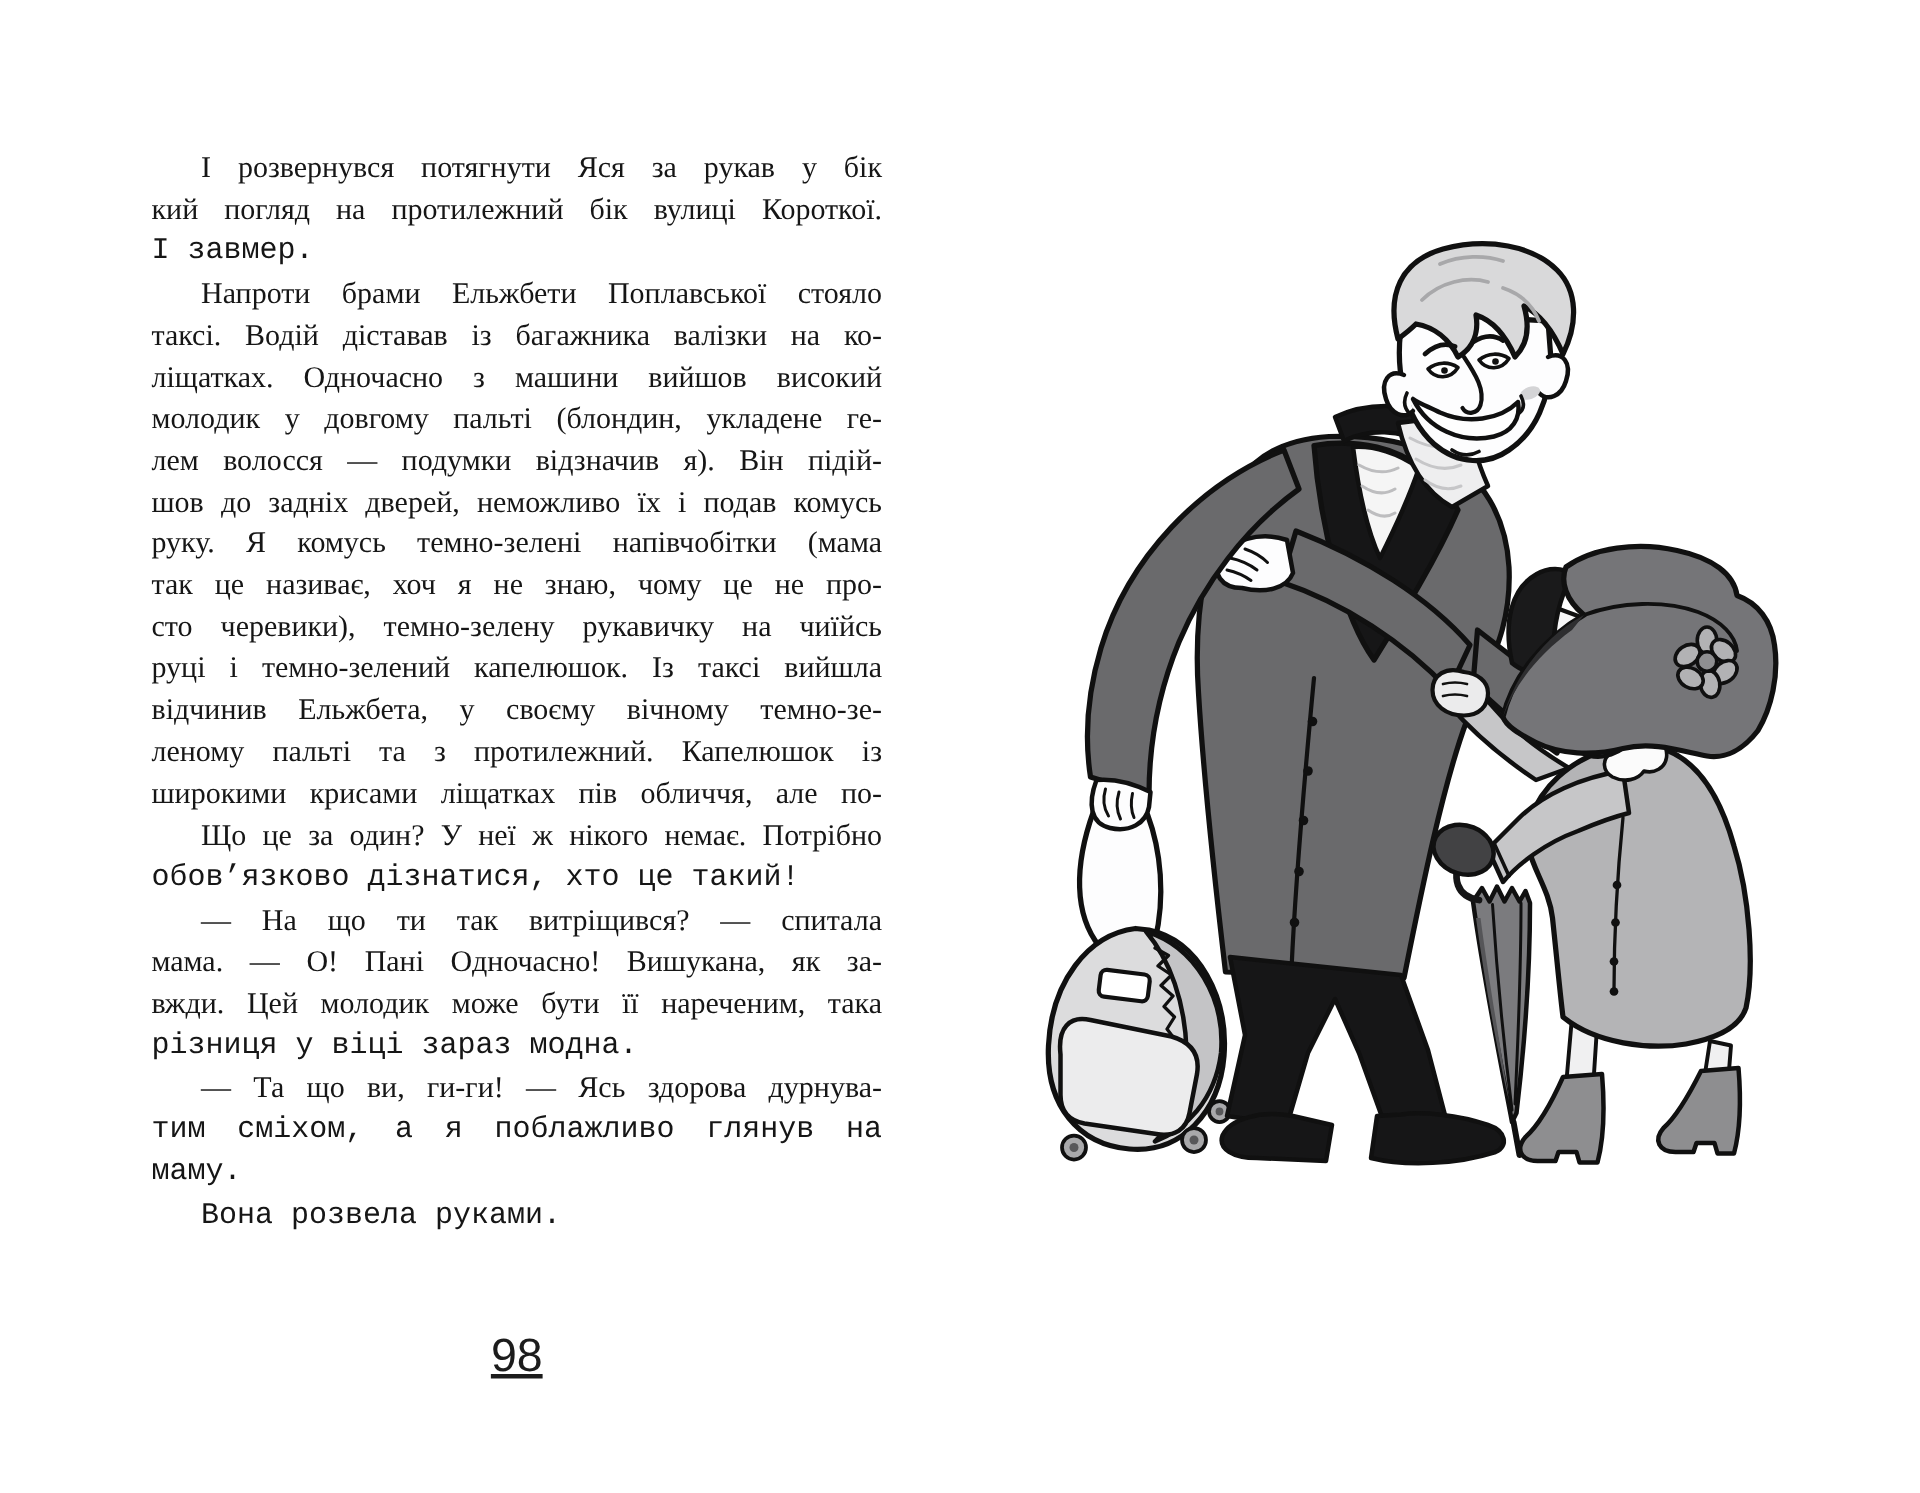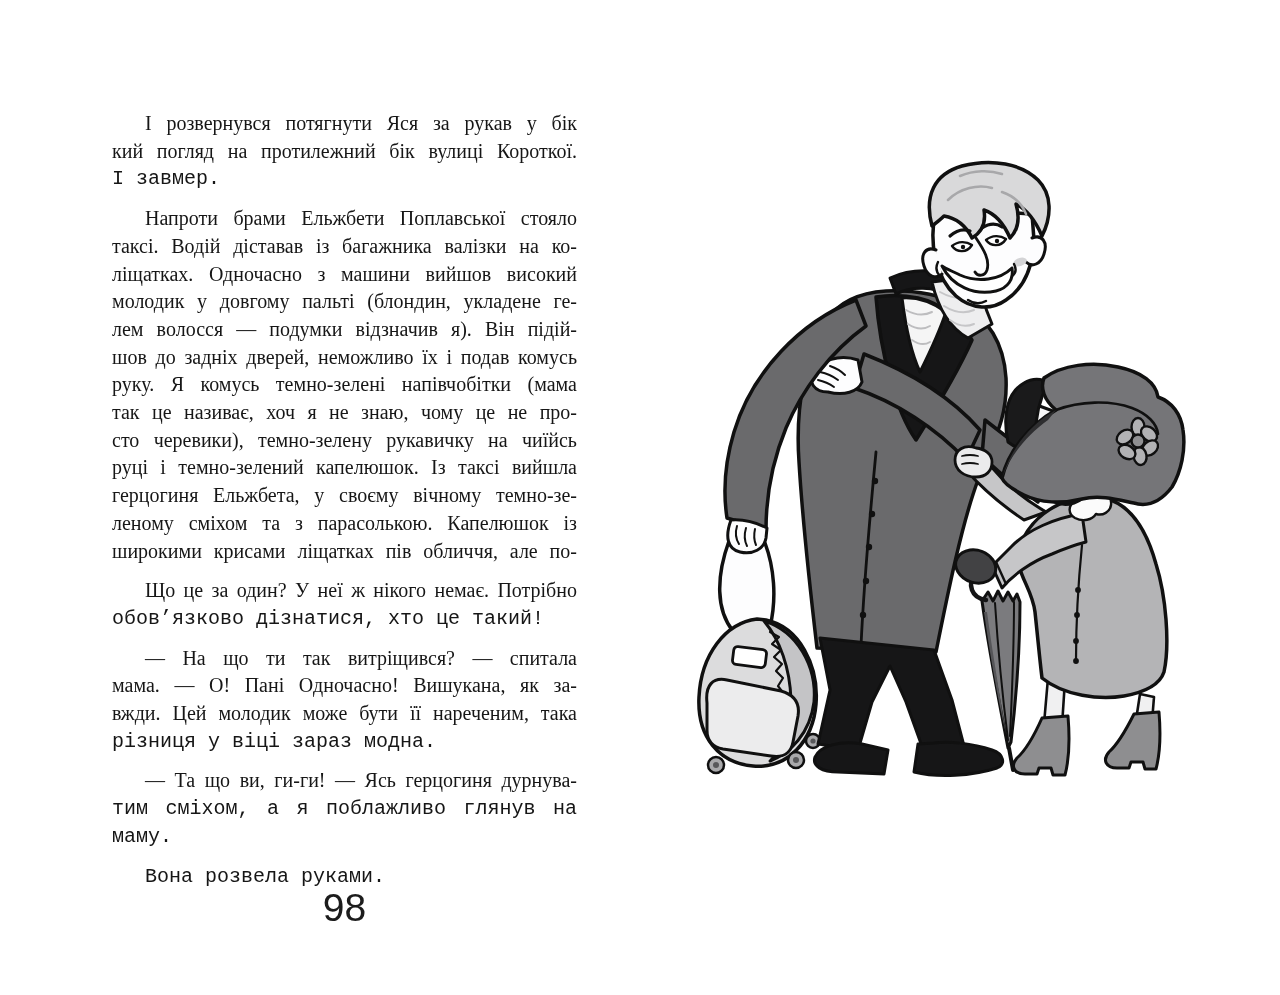--- a/index.html
+++ b/index.html
@@ -1,25 +1,25 @@
 <!DOCTYPE html>
 <html><head>
 <meta charset="utf-8">
 <style>
   html,body{margin:0;padding:0;background:#ffffff;}
   .page{position:relative;width:1280px;height:995px;background:#ffffff;overflow:hidden;
         font-family:"Liberation Serif", serif;}
   .text-block{position:absolute;left:100px;top:98px;width:489px;
         font-size:20px;line-height:27.7px;color:#161616;}
-  .paragraph{margin:12px;}
+  .paragraph{margin:1px;}
   .text-line{text-align:justify;text-align-last:justify;}
   .text-line.last{text-align-last:left;font-family:Liberation Mono, monospace;}
   .text-line.indent{text-indent:33px;}
   .folio{position:absolute;left:100px;top:886px;width:489px;text-align:center;
-        font-family:"Liberation Sans", sans-serif;font-size:39px;color:#1c1c1c;}
+        font-family:"Liberation Sans", sans-serif;font-size:31px;color:#1c1c1c;text-decoration:underline;}
   .illustration{position:absolute;left:640px;top:0;width:640px;height:995px;}
 </style>
 </head>
 <body>
 
 <div class="page">
 
   <div class="text-block">
       <div class="paragraph">
         <div class="text-line indent">І розвернувся потягнути Яся за рукав у бік</div>
@@ -30,36 +30,36 @@
         <div class="text-line indent">Напроти брами Ельжбети Поплавської стояло</div>
         <div class="text-line">таксі. Водій діставав із багажника валізки на ко-</div>
         <div class="text-line">ліщатках. Одночасно з машини вийшов високий</div>
         <div class="text-line">молодик у довгому пальті (блондин, укладене ге-</div>
         <div class="text-line">лем волосся — подумки відзначив я). Він підій-</div>
         <div class="text-line">шов до задніх дверей, неможливо їх і подав комусь</div>
         <div class="text-line">руку. Я комусь темно-зелені напівчобітки (мама</div>
         <div class="text-line">так це називає, хоч я не знаю, чому це не про-</div>
         <div class="text-line">сто черевики), темно-зелену рукавичку на чиїйсь</div>
         <div class="text-line">руці і темно-зелений капелюшок. Із таксі вийшла</div>
-        <div class="text-line">герцогиня Ельжбета, у своєму вічному темно-зе-</div>
-        <div class="text-line">леному сміхом та з парасолькою. Капелюшок із</div>
+        <div class="text-line">відчинив Ельжбета, у своєму вічному темно-зе-</div>
+        <div class="text-line">леному пальті та з протилежний. Капелюшок із</div>
         <div class="text-line">широкими крисами ліщатках пів обличчя, але по-</div>
       </div>
       <div class="paragraph">
         <div class="text-line indent">Що це за один? У неї ж нікого немає. Потрібно</div>
         <div class="text-line last">обов’язково дізнатися, хто це такий!</div>
       </div>
       <div class="paragraph">
         <div class="text-line indent">— На що ти так витріщився? — спитала</div>
         <div class="text-line">мама. — О! Пані Одночасно! Вишукана, як за-</div>
         <div class="text-line">вжди. Цей молодик може бути її нареченим, така</div>
         <div class="text-line last">різниця у віці зараз модна.</div>
       </div>
       <div class="paragraph">
-        <div class="text-line indent">— Та що ви, ги-ги! — Ясь герцогиня дурнува-</div>
+        <div class="text-line indent">— Та що ви, ги-ги! — Ясь здорова дурнува-</div>
         <div class="text-line last">тим сміхом, а я поблажливо глянув на маму.</div>
       </div>
       <div class="paragraph">
         <div class="text-line indent last">Вона розвела руками.</div>
       </div>
     </div>
 
   <div class="folio">98</div>
 
   <svg class="illustration" viewBox="640 0 640 995" xmlns="http://www.w3.org/2000/svg">

